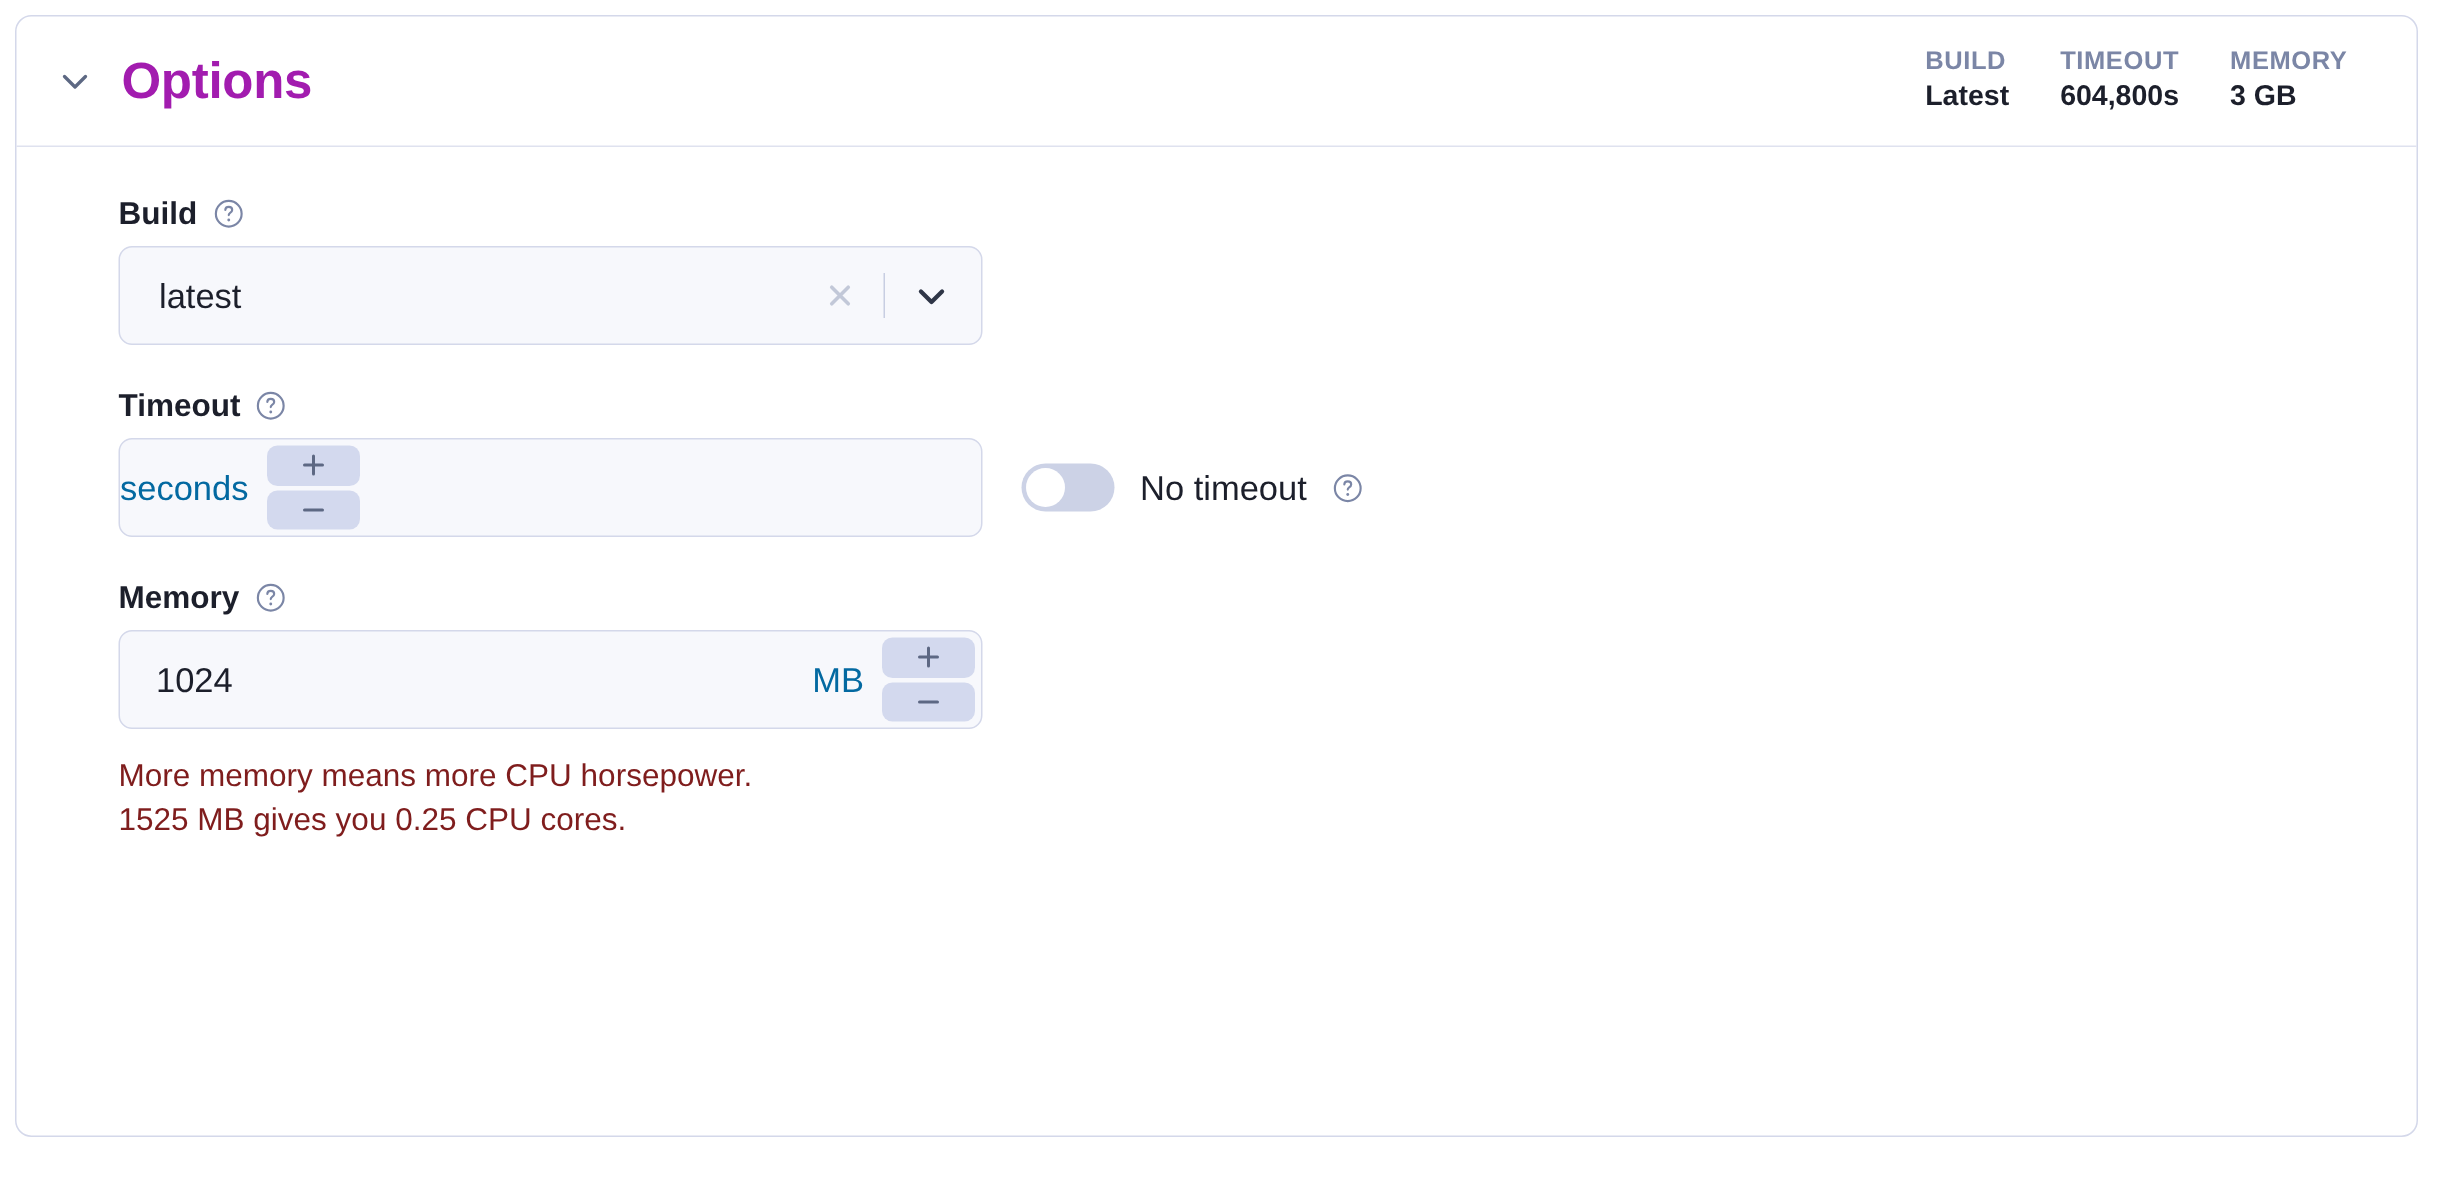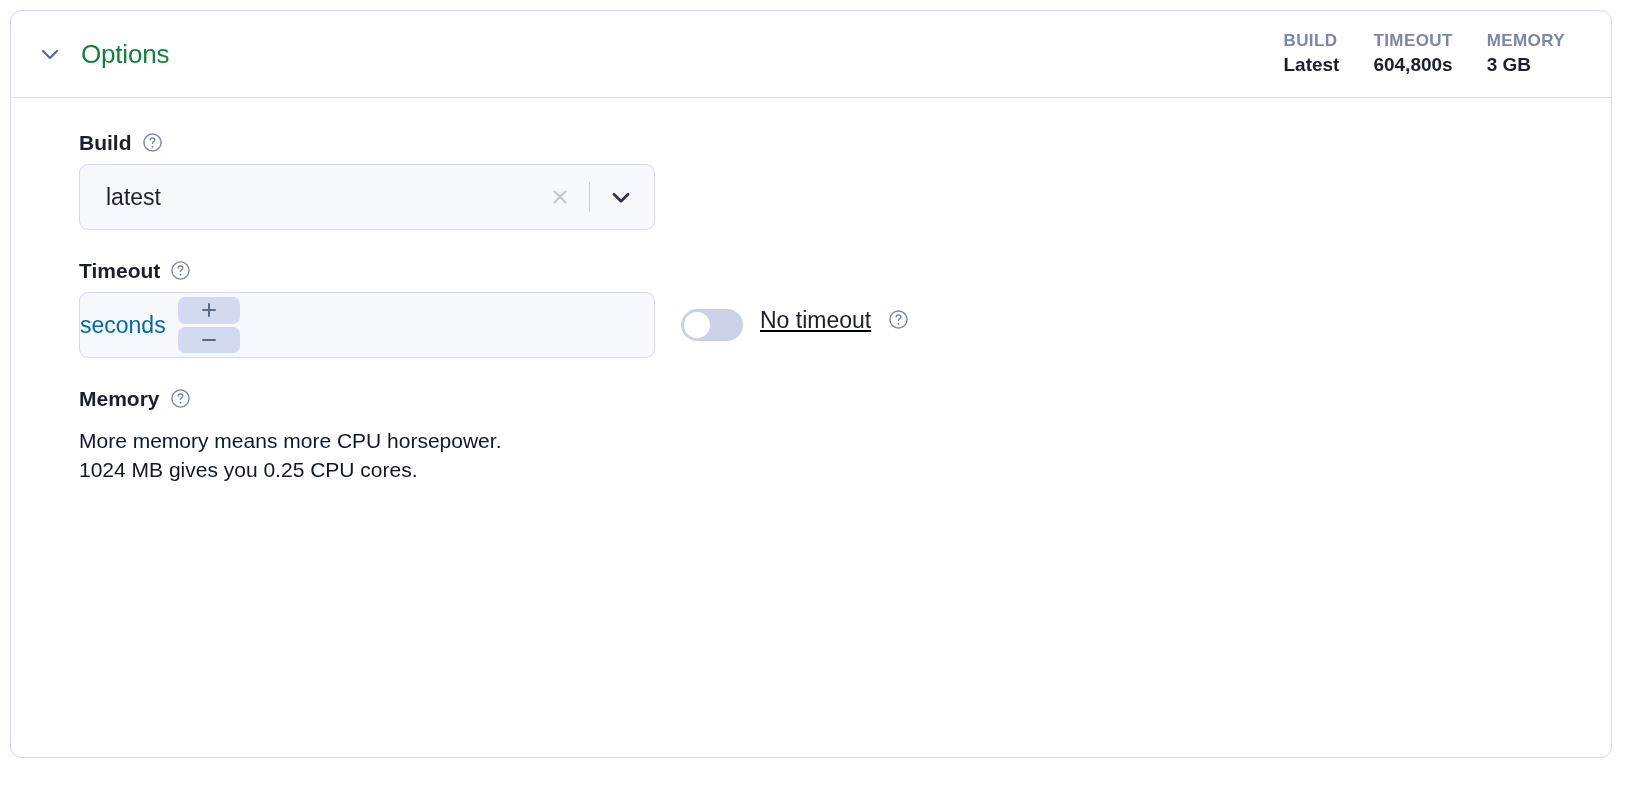--- a/index.html
+++ b/index.html
@@ -43,23 +43,23 @@
     width: 26px;
     height: 26px;
     display: flex;
     align-items: center;
     justify-content: center;
     cursor: pointer;
   }
   .chevron-toggle svg { display: block; }
 
   .panel-title {
-    font-size: 26px;
-    font-weight: normal;
-    color: #15803d;
+    font-size: 34px;
+    font-weight: bold;
+    color: #a21caf;
     letter-spacing: -0.2px;
     line-height: 1;
   }
 
   .header-stats {
     margin-left: auto;
     display: flex;
     align-items: flex-start;
     gap: 34px;
     padding-right: 22px;
@@ -216,23 +216,22 @@
     justify-content: center;
     cursor: pointer;
     border: none;
     padding: 0;
   }
   .step-btn svg { display: block; }
 
   
   .toggle-group {
     display: flex;
-    align-items: flex-start;
+    align-items: center;
     gap: 17px;
-    text-decoration: underline;
   }
   .toggle {
     width: 62px;
     height: 32px;
     border-radius: 16px;
     background: #ccd2e6;
     position: relative;
     cursor: pointer;
     flex: none;
   }
@@ -248,21 +247,21 @@
   .toggle-label {
     font-size: 23px;
     color: #1c1f2b;
     line-height: 1;
   }
 
   
   .helper-text {
     margin-top: 18px;
     font-size: 21px;
-    color: #0f172a;
+    color: #7f1d1d;
     line-height: 1.38;
   }
   .helper-text div { white-space: nowrap; }
 </style>
 </head>
 <body>
 
 <div class="card">
 
   <div class="card-header">
@@ -369,20 +368,38 @@
       <span class="field-label">Memory</span>
       <span class="help-icon">
         <svg width="21" height="21" viewBox="0 0 22 22" fill="none">
           <circle cx="11" cy="11" r="9" stroke="#7b86a6" stroke-width="1.5"></circle>
           <path d="M8.6 8.4c0-1.3 1.1-2.2 2.4-2.2 1.3 0 2.4.85 2.4 2.1 0 1.05-.6 1.5-1.45 2.05-.7.45-.95.85-.95 1.6" stroke="#7b86a6" stroke-width="1.5" stroke-linecap="round"></path>
           <circle cx="11" cy="15.4" r="1.0" fill="#7b86a6"></circle>
         </svg>
       </span>
     </div>
 
+    <div class="control-row" style="margin-bottom:0">
+      <div class="stepper-box">
+        <input class="num-input" type="text" value="1024" style="">
+        <span class="unit-label">MB</span>
+        <div class="stepper">
+          <button class="step-btn">
+            <svg width="22" height="22" viewBox="0 0 22 22" fill="none">
+              <path d="M11 5v12M5 11h12" stroke="#5d6883" stroke-width="2" stroke-linecap="round"></path>
+            </svg>
+          </button>
+          <button class="step-btn">
+            <svg width="22" height="22" viewBox="0 0 22 22" fill="none">
+              <path d="M5 11h12" stroke="#5d6883" stroke-width="2" stroke-linecap="round"></path>
+            </svg>
+          </button>
+        </div>
+      </div>
+    </div>
 
     <div class="helper-text">
       <div>More memory means more CPU horsepower.</div>
-      <div>1024 MB gives you 0.25 CPU cores.</div>
+      <div>1525 MB gives you 0.25 CPU cores.</div>
     </div>
 
   </div>
 </div>
 
 </body></html>

